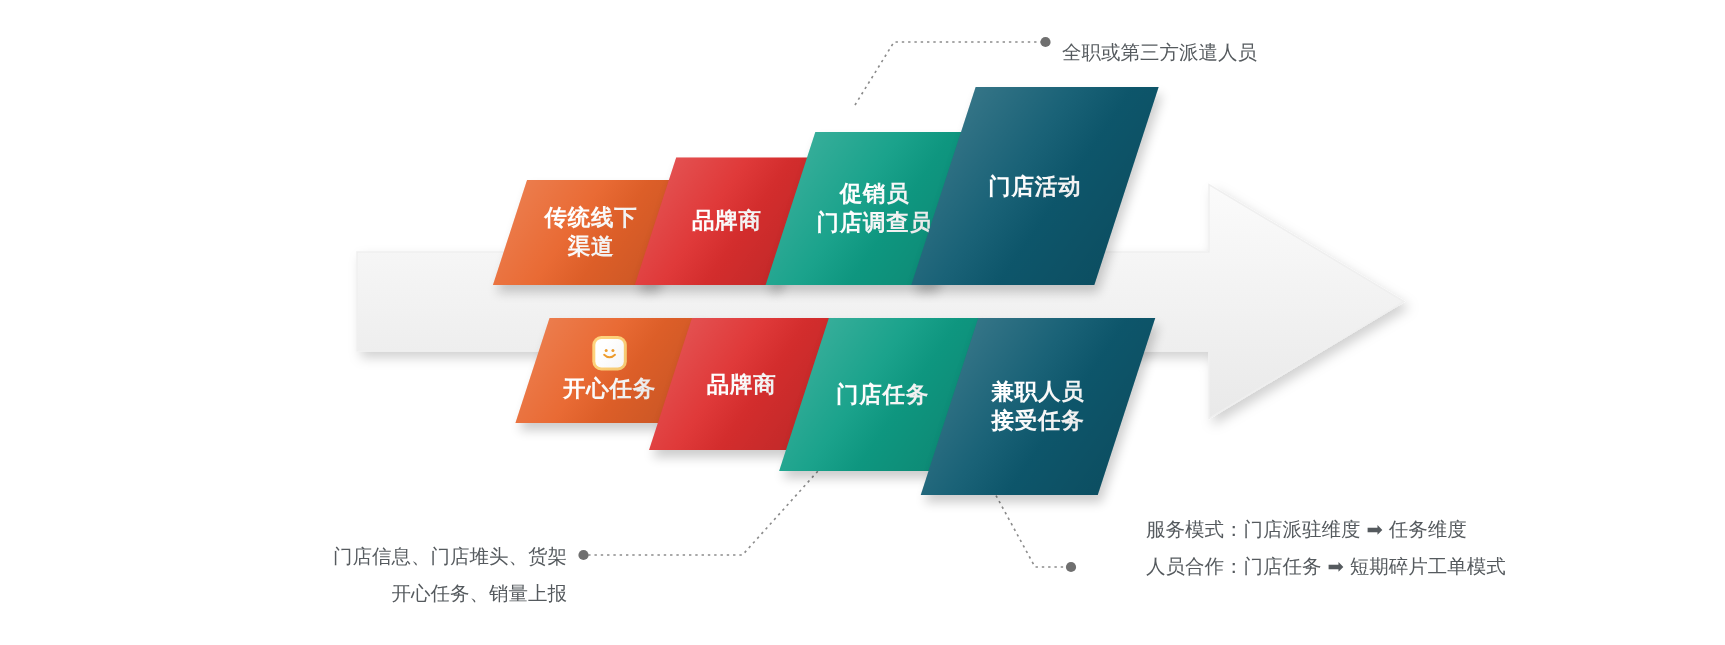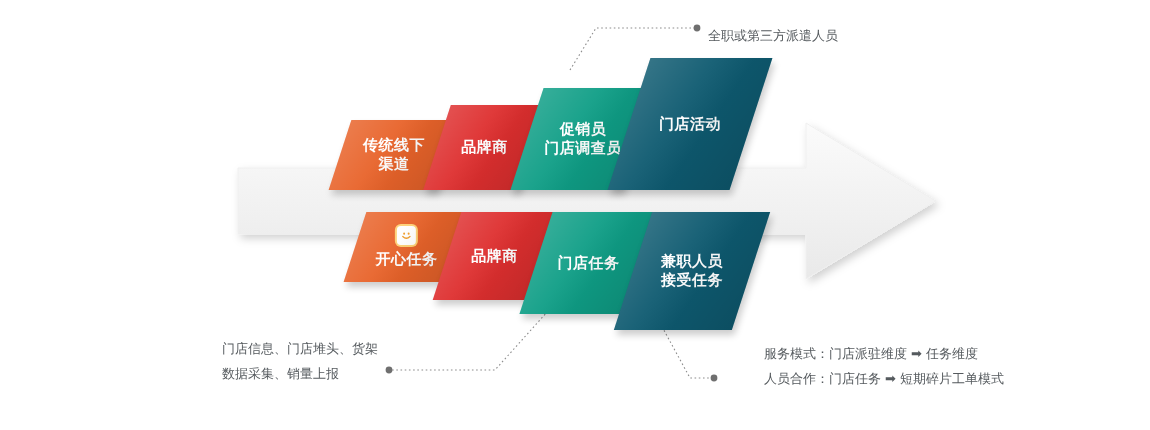--- a/index.html
+++ b/index.html
@@ -204,23 +204,23 @@
         <span class="line">接受任务</span>
       </div>
     </div>
 
   </div>
 
   <div class="anno" style="left:708px; top:23px;">
     <span class="row">全职或第三方派遣人员</span>
   </div>
 
-  <div class="anno" style="left:222px; top:336px;">
+  <div class="anno" style="left:222px; top:359px;text-align:right;">
     <span class="row">门店信息、门店堆头、货架</span>
-    <span class="row">数据采集、销量上报</span>
+    <span class="row">开心任务、销量上报</span>
   </div>
 
   <div class="anno" style="left:764px; top:341px;">
     <span class="row">
       <span>服务模式：门店派驻维度</span><span class="arrow-glyph">➡</span><span>任务维度</span>
     </span>
     <span class="row">
       <span>人员合作：门店任务</span><span class="arrow-glyph">➡</span><span>短期碎片工单模式</span>
     </span>
   </div>

